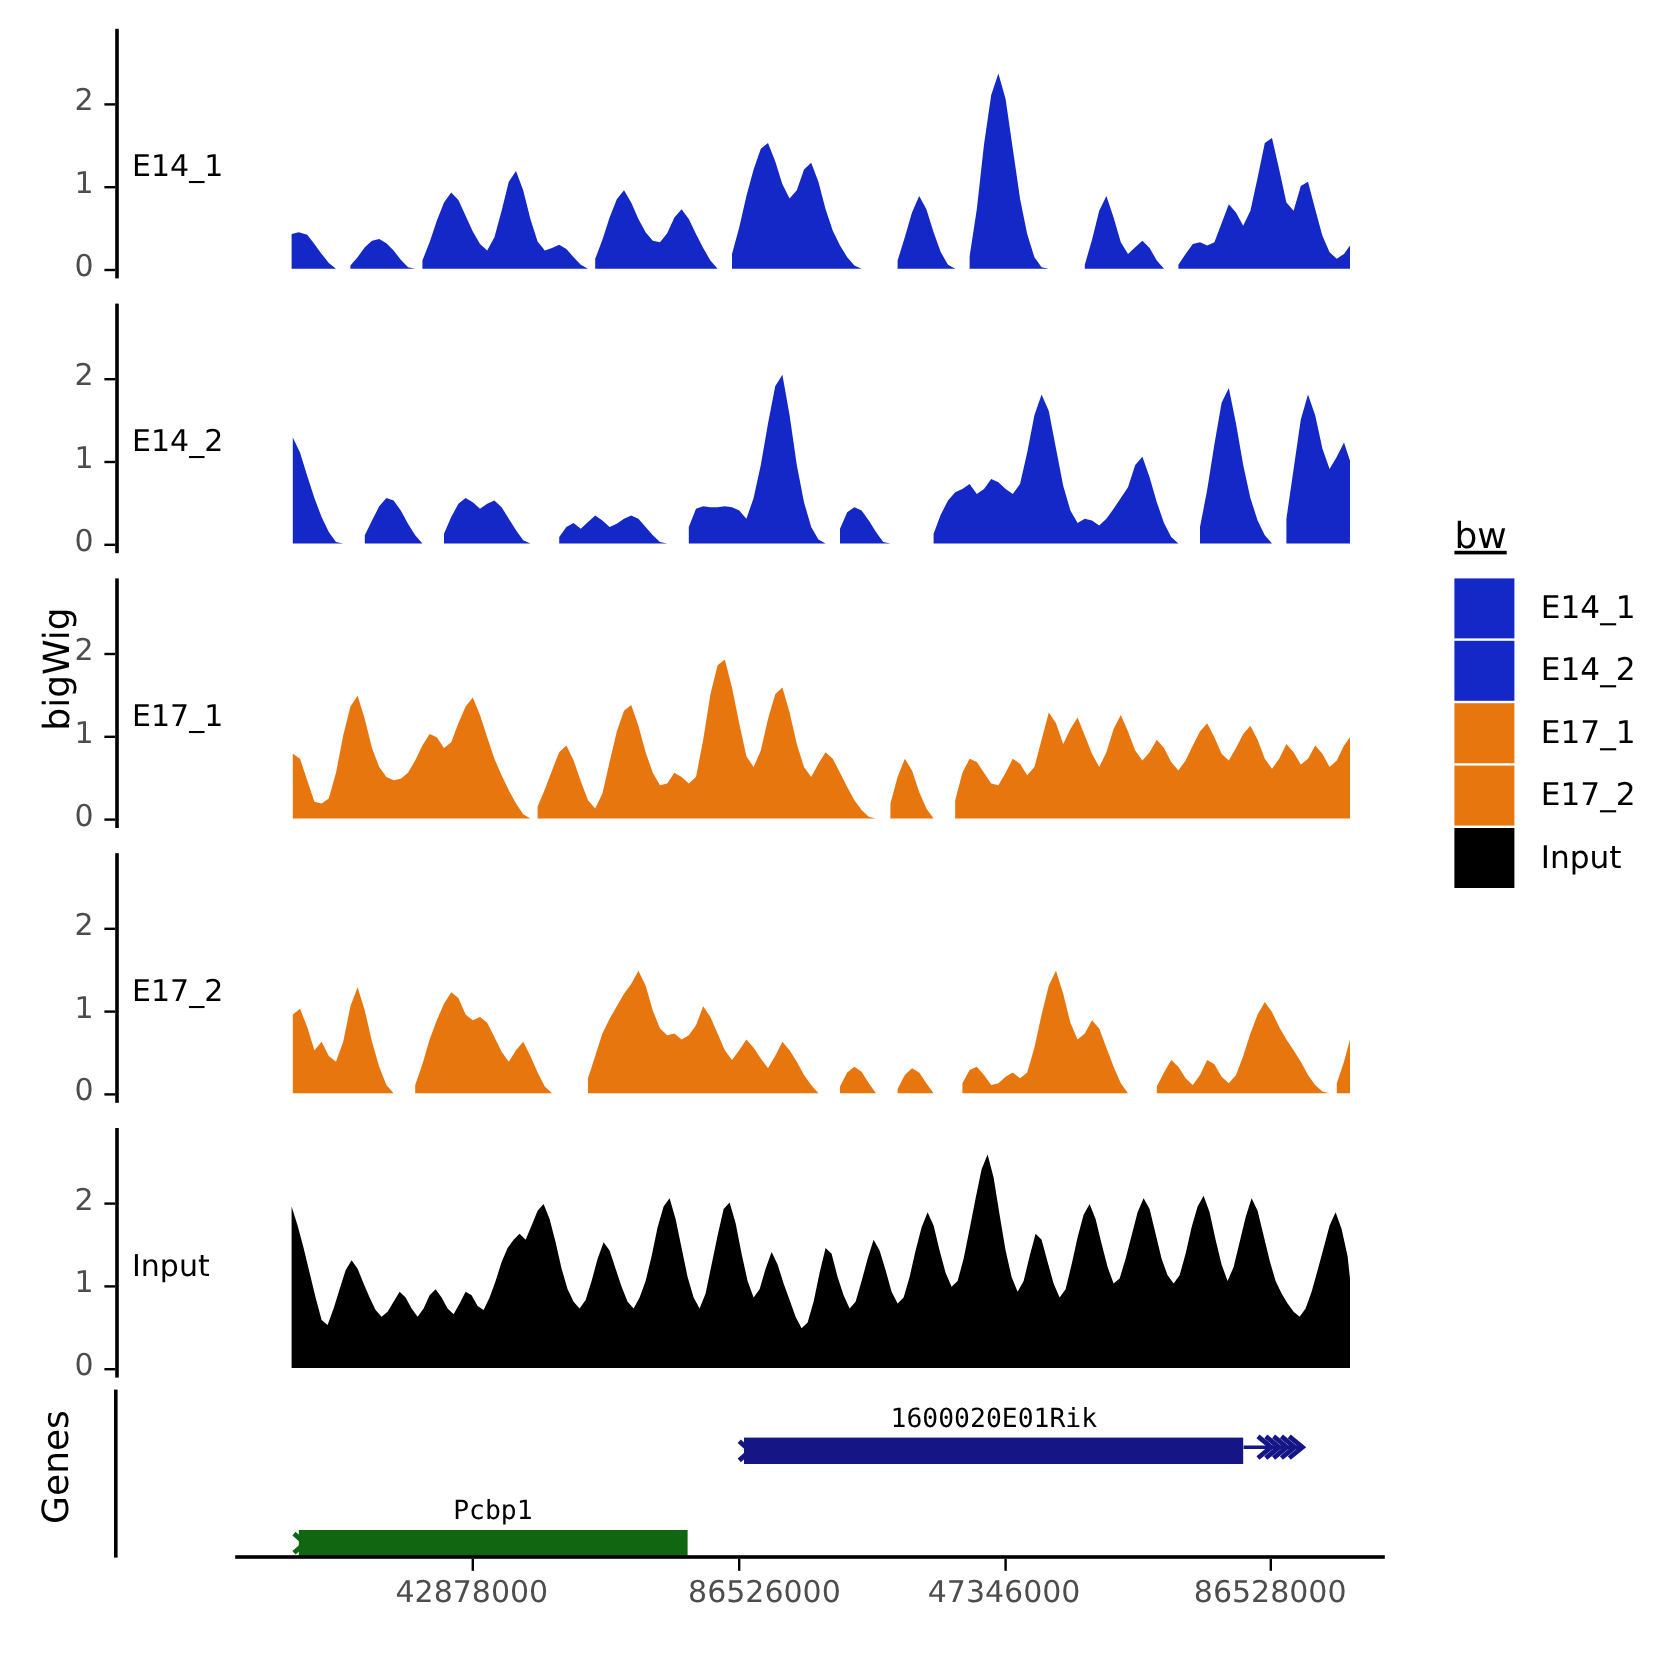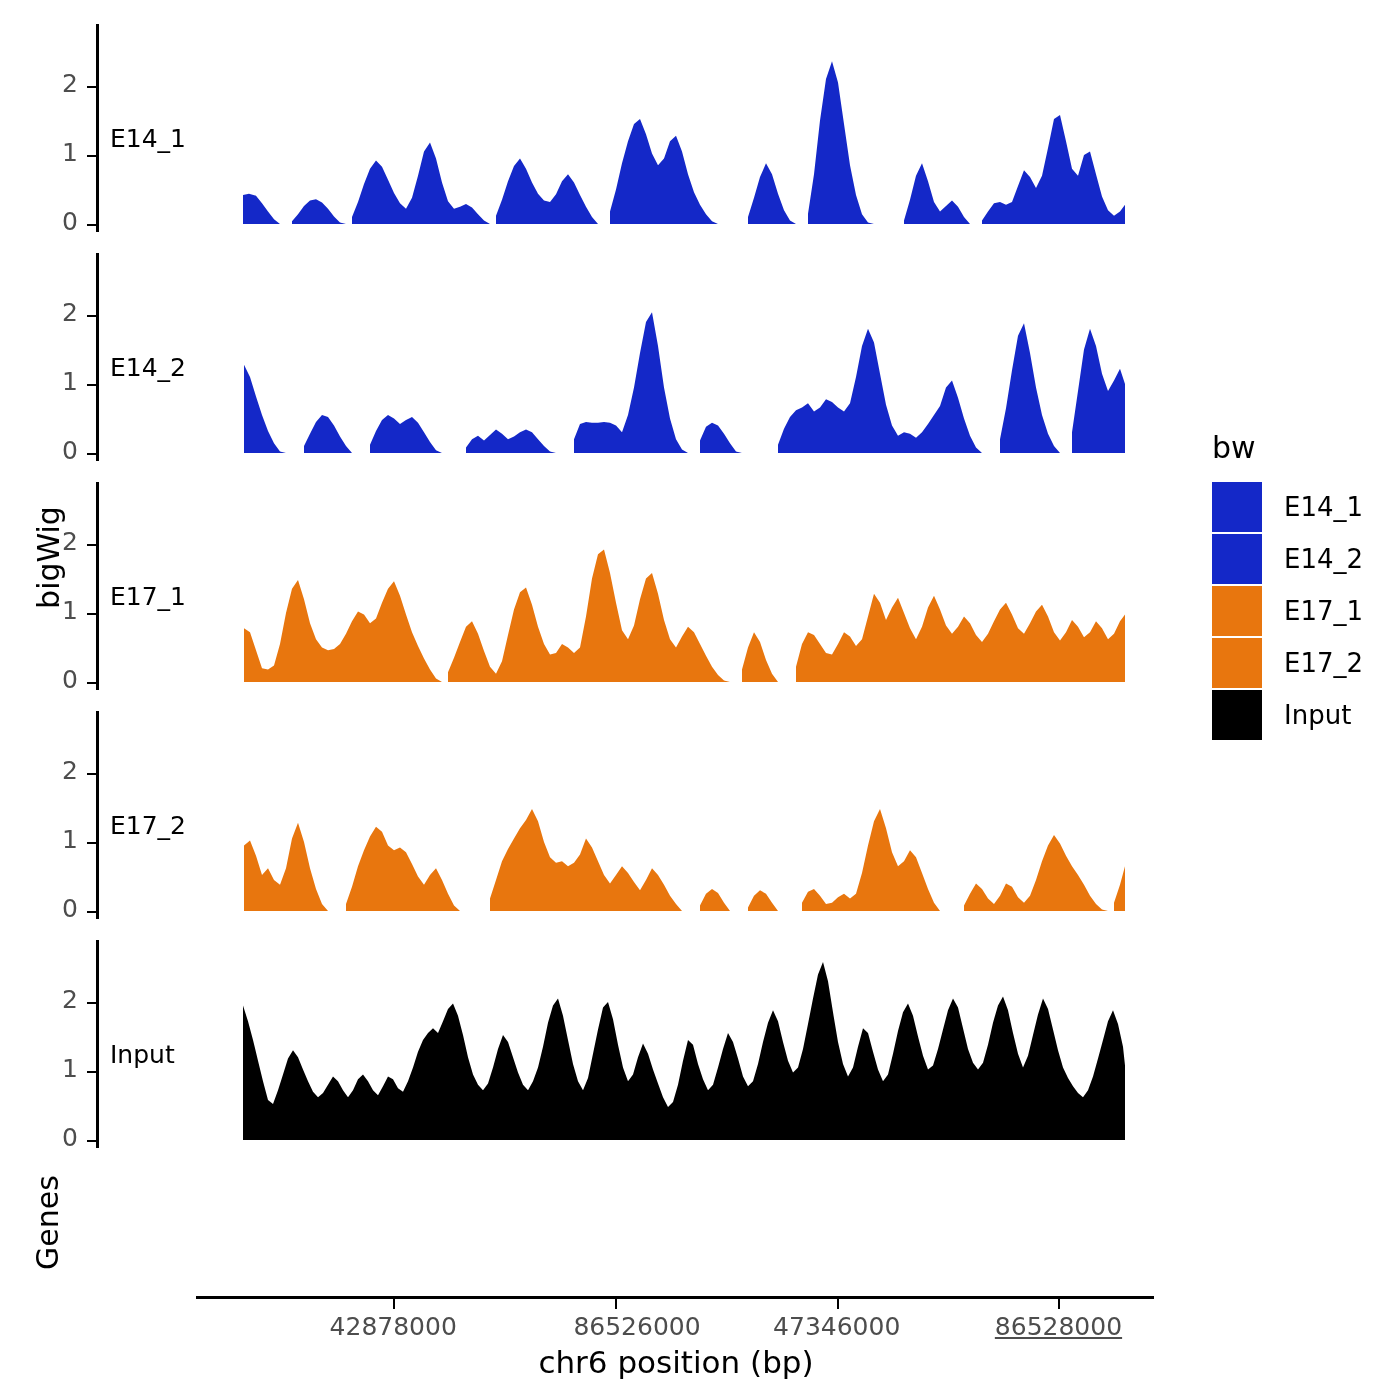--- a/index.html
+++ b/index.html
@@ -148,38 +148,60 @@
         <div class="ticklab" style="left: 16px; top: 114px; width: 62px;">1</div>
         <div class="tick" style="left: 87px; top: 62px;"></div>
         <div class="ticklab" style="left: 16px; top: 45px; width: 62px;">2</div>
         <div class="panel-label" style="left: 110px; top: 99.95px;">Input</div>
         <svg width="1180" height="214" style="position: absolute; left: 0px; top: 0px;">
           <path d="M 243 200 L 243 65.45000000000002 L 248 81.32000000000001 L 253 99.95 L 258 120.65 L 263 141.35 L 268 159.98000000000002 L 273 164.12 L 278 150.32 L 283 134.45 L 288 118.58 L 293 110.3 L 298 117.2 L 303 129.62 L 308 141.35 L 313 151.7 L 318 157.22 L 323 153.07999999999998 L 328 144.8 L 333 136.51999999999998 L 338 141.35 L 343 150.32 L 348 157.22 L 353 150.32 L 358 139.28 L 363 134.45 L 368 141.35 L 373 150.32 L 378 155.15 L 383 146.18 L 388 136.51999999999998 L 393 139.28 L 398 148.25 L 403 151.7 L 408 141.35 L 413 127.55 L 418 111.67999999999999 L 423 99.95 L 428 93.05 L 433 88.22 L 438 93.05 L 443 81.32000000000001 L 448 68.9 L 453 63.379999999999995 L 458 75.8 L 463 95.12 L 468 117.2 L 473 134.45 L 478 144.8 L 483 150.32 L 488 143.42000000000002 L 493 127.55 L 498 108.92 L 503 95.12 L 508 102.02000000000001 L 513 117.2 L 518 132.38 L 523 144.8 L 528 150.32 L 533 141.35 L 538 127.55 L 543 106.85 L 548 82.7 L 553 65.45000000000002 L 558 58.55000000000001 L 563 75.8 L 568 99.95 L 573 124.1 L 578 141.35 L 583 150.32 L 588 137.9 L 593 113.75 L 598 89.6 L 603 67.52000000000001 L 608 62 L 613 79.25 L 618 104.78 L 623 127.55 L 628 141.35 L 633 134.45 L 638 117.2 L 643 103.4 L 648 113.75 L 653 129.62 L 658 143.42000000000002 L 663 157.22 L 668 166.88 L 673 162.05 L 678 144.8 L 683 120.65 L 688 99.95 L 693 104.78 L 698 124.1 L 703 139.28 L 708 150.32 L 713 144.8 L 718 127.55 L 723 108.92 L 728 93.05 L 733 102.02000000000001 L 738 118.58 L 743 136.51999999999998 L 748 146.18 L 753 141.35 L 758 124.1 L 763 102.02000000000001 L 768 82.7 L 773 70.28 L 778 81.32000000000001 L 783 102.02000000000001 L 788 120.65 L 793 132.38 L 798 127.55 L 803 108.92 L 808 84.08 L 813 58.55000000000001 L 818 34.400000000000006 L 823 21.97999999999999 L 828 41.30000000000001 L 833 72.35 L 838 102.02000000000001 L 843 124.1 L 848 136.51999999999998 L 853 127.55 L 858 106.85 L 863 88.22 L 868 93.05 L 873 111.67999999999999 L 878 129.62 L 883 141.35 L 888 134.45 L 893 113.75 L 898 90.97999999999999 L 903 72.35 L 908 63.379999999999995 L 913 75.8 L 918 96.5 L 923 115.82000000000001 L 928 129.62 L 933 125.47999999999999 L 938 108.92 L 943 89.6 L 948 70.28 L 953 58.55000000000001 L 958 67.52000000000001 L 963 88.22 L 968 108.92 L 973 122.72 L 978 129.62 L 983 122.72 L 988 104.78 L 993 82.7 L 998 65.45000000000002 L 1003 56.47999999999999 L 1008 70.28 L 1013 93.05 L 1018 113.75 L 1023 127.55 L 1028 115.82000000000001 L 1033 95.12 L 1038 74.42 L 1043 58.55000000000001 L 1048 68.9 L 1053 89.6 L 1058 110.3 L 1063 127.55 L 1068 137.9 L 1073 146.18 L 1078 153.07999999999998 L 1083 157.22 L 1088 150.32 L 1093 136.51999999999998 L 1098 118.58 L 1103 99.95 L 1108 81.32000000000001 L 1113 70.28 L 1118 84.08 L 1123 106.85 L 1125 125.47999999999999 L 1125 200 Z" fill="#000000" shape-rendering="geometricPrecision"></path>
         </svg>
       </div>
     </div>
 
+  <div class="panel" style="left:0;top:1150px;width:1180px;height:150px;">
+    <div class="axisline" style="left:95px;top:8px;height:140px;"></div>
+    <div id="genes-layer" style="position:absolute;left:0;top:0;width:1180px;height:150px;">
+        <svg width="1180" height="60" style="position: absolute; left: 0px; top: 30px;">
+          <line x1="1036.3000000000002" x2="1082.8675" y1="26" y2="26" stroke="#151585" stroke-width="3"></line>
+          <path d="M 1048.3000000000002 17 L 1059.3000000000002 26 L 1048.3000000000002 35" fill="none" stroke="#151585" stroke-width="4"></path>
+          <path d="M 1054.8135000000002 17 L 1065.8135000000002 26 L 1054.8135000000002 35" fill="none" stroke="#151585" stroke-width="4"></path>
+          <path d="M 1061.3270000000002 17 L 1072.3270000000002 26 L 1061.3270000000002 35" fill="none" stroke="#151585" stroke-width="4"></path>
+          <path d="M 1067.8405 17 L 1078.8405 26 L 1067.8405 35" fill="none" stroke="#151585" stroke-width="4"></path>
+          <path d="M 1074.354 17 L 1085.354 26 L 1074.354 35" fill="none" stroke="#151585" stroke-width="4"></path>
+        </svg>
+        <div class="gene-box" style="left: 620.075px; top: 48px; width: 416.225px; height: 22px; background: rgb(21, 21, 133);"></div>
+        <svg width="22" height="36" style="position: absolute; left: 610.075px; top: 41px;">
+          <path d="M 6 10 L 15 18 L 6 26" fill="none" stroke="#151585" stroke-width="4"></path>
+        </svg>
+        <div class="gene-label" style="left: 828.188px; top: 20px;">1600020E01Rik</div>
+        <div class="gene-box" style="left: 248.644px; top: 125px; width: 324.198px; height: 22px; background: rgb(17, 102, 17);"></div>
+        <svg width="22" height="36" style="position: absolute; left: 238.644px; top: 118px;">
+          <path d="M 6 10 L 15 18 L 6 26" fill="none" stroke="#116611" stroke-width="4"></path>
+        </svg>
+        <div class="gene-label" style="left: 410.743px; top: 97px;">Pcbp1</div>
+      </div>
+  </div>
 
   <div class="panel" style="left:0;top:1296px;width:1400px;height:100px;">
     <div class="xaxisline" style="left:196px;top:0;width:958px;"></div>
     <div id="xticks">
         <div class="xtick" style="left: 393.225px; top: 3px;"></div>
         <div class="xticklab" style="left: 393.225px; top: 16px;">42878000</div>
         <div class="xtick" style="left: 614.975px; top: 3px;"></div>
         <div class="xticklab" style="left: 637px; top: 16px;">86526000</div>
         <div class="xtick" style="left: 836.725px; top: 3px;"></div>
         <div class="xticklab" style="left: 836.725px; top: 16px;">47346000</div>
         <div class="xtick" style="left: 1058.47px; top: 3px;"></div>
-        <div class="xticklab" style="left: 1058.47px; top: 16px; text-decoration: underline;">86528000</div>
-      </div>
-    <div class="xtitle" style="left:676px;top:48px;">chr6 position (bp)</div>
+        <div class="xticklab" style="left: 1058.47px; top: 16px;">86528000</div>
+      </div>
   </div>
 
   <div class="legend" style="left:1212px;top:430px;width:188px;height:290px;">
-    <div class="legend-title" style="left:0;top:0;">bw</div>
+    <div class="legend-title" style="left:0;top:0;text-decoration:underline;">bw</div>
     <div id="legend-items" style="position:absolute;left:0;top:52px;">
         <div class="legend-row" style="left: 0px; top: 0px;">
           <span class="legend-key" style="background: rgb(20, 40, 200);"></span>
           <span class="legend-lab">E14_1</span>
         </div>
         <div class="legend-row" style="left: 0px; top: 52px;">
           <span class="legend-key" style="background: rgb(20, 40, 200);"></span>
           <span class="legend-lab">E14_2</span>
         </div>
         <div class="legend-row" style="left: 0px; top: 104px;">

